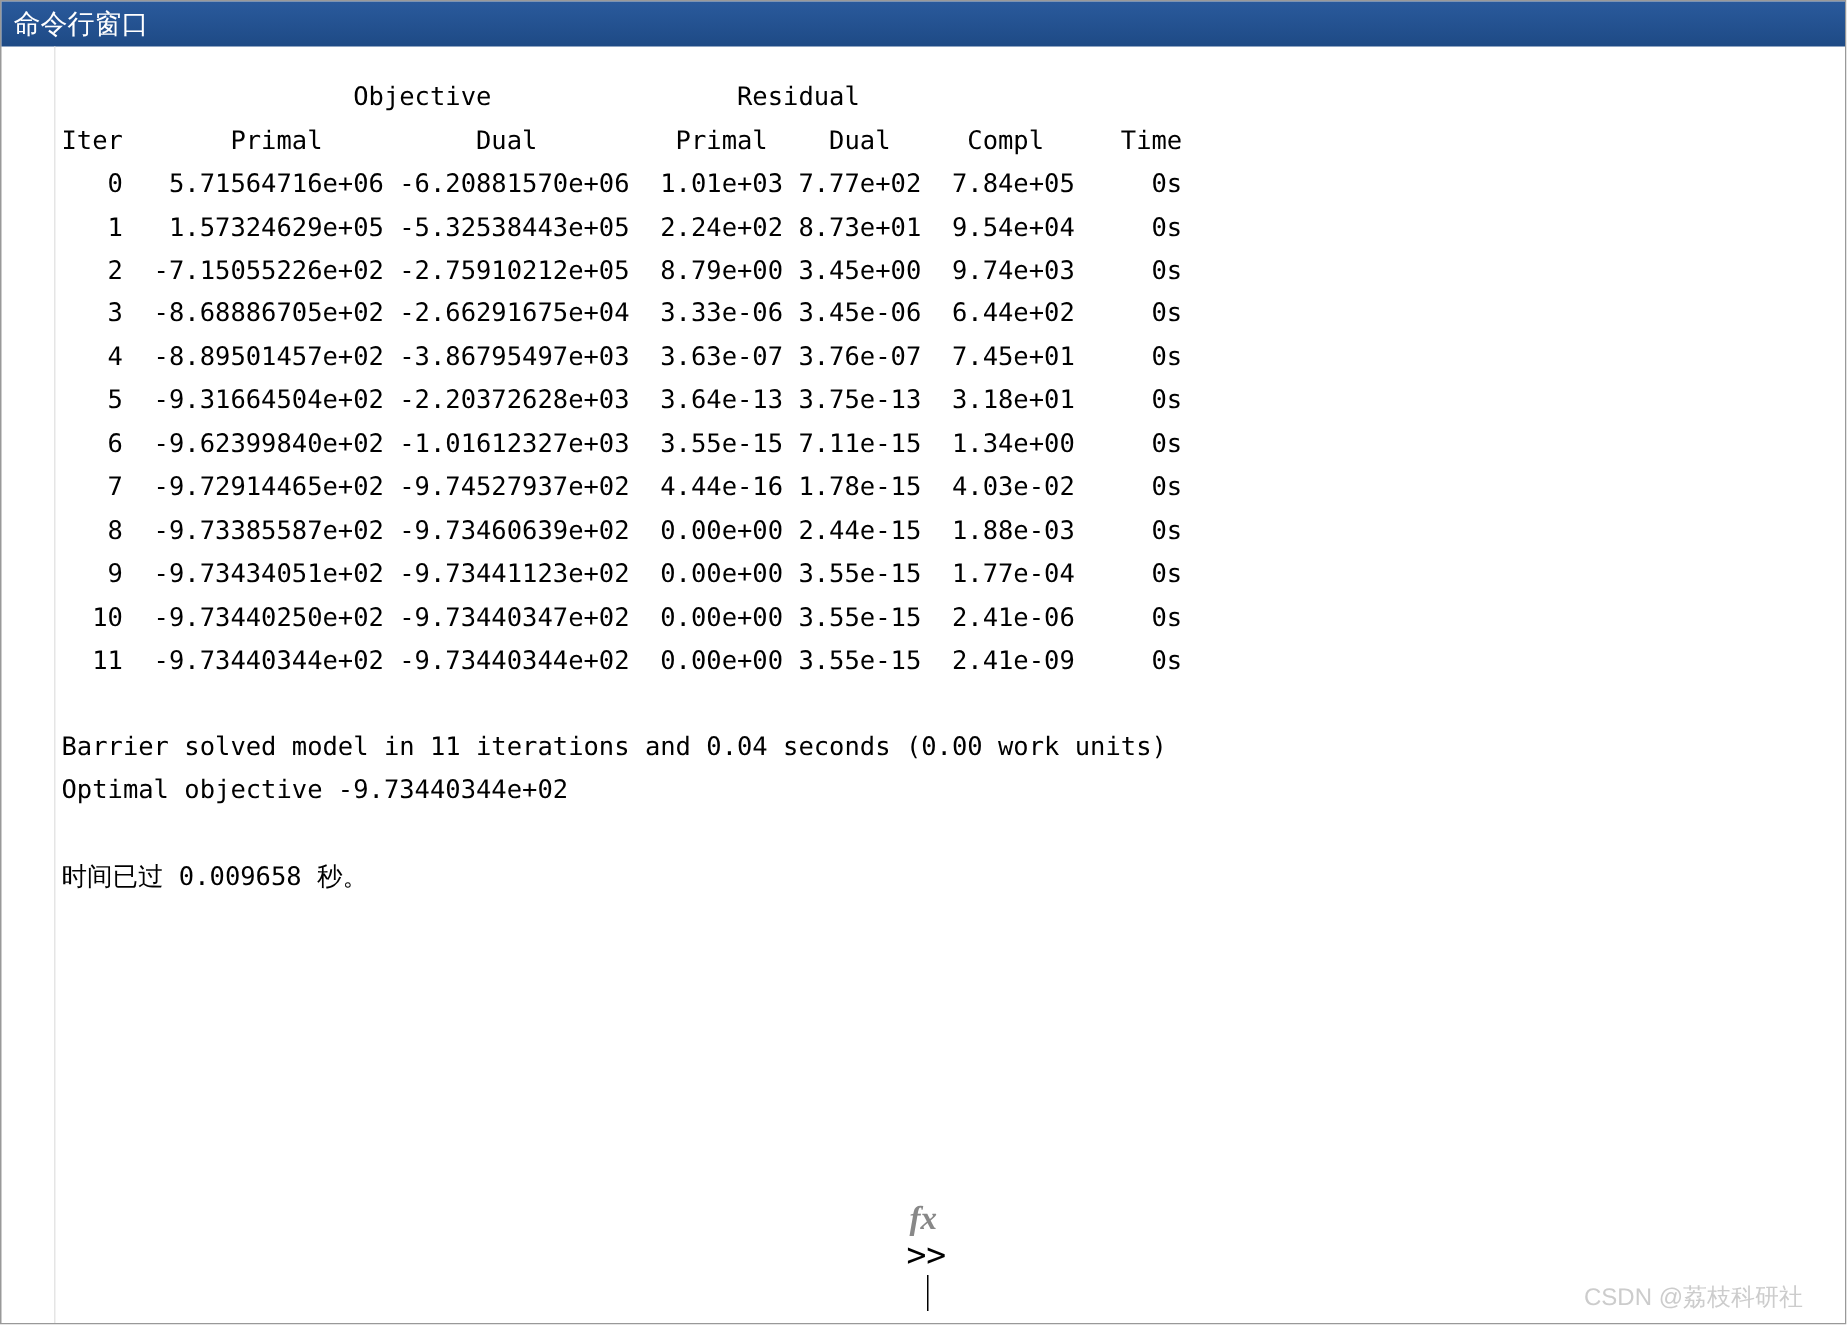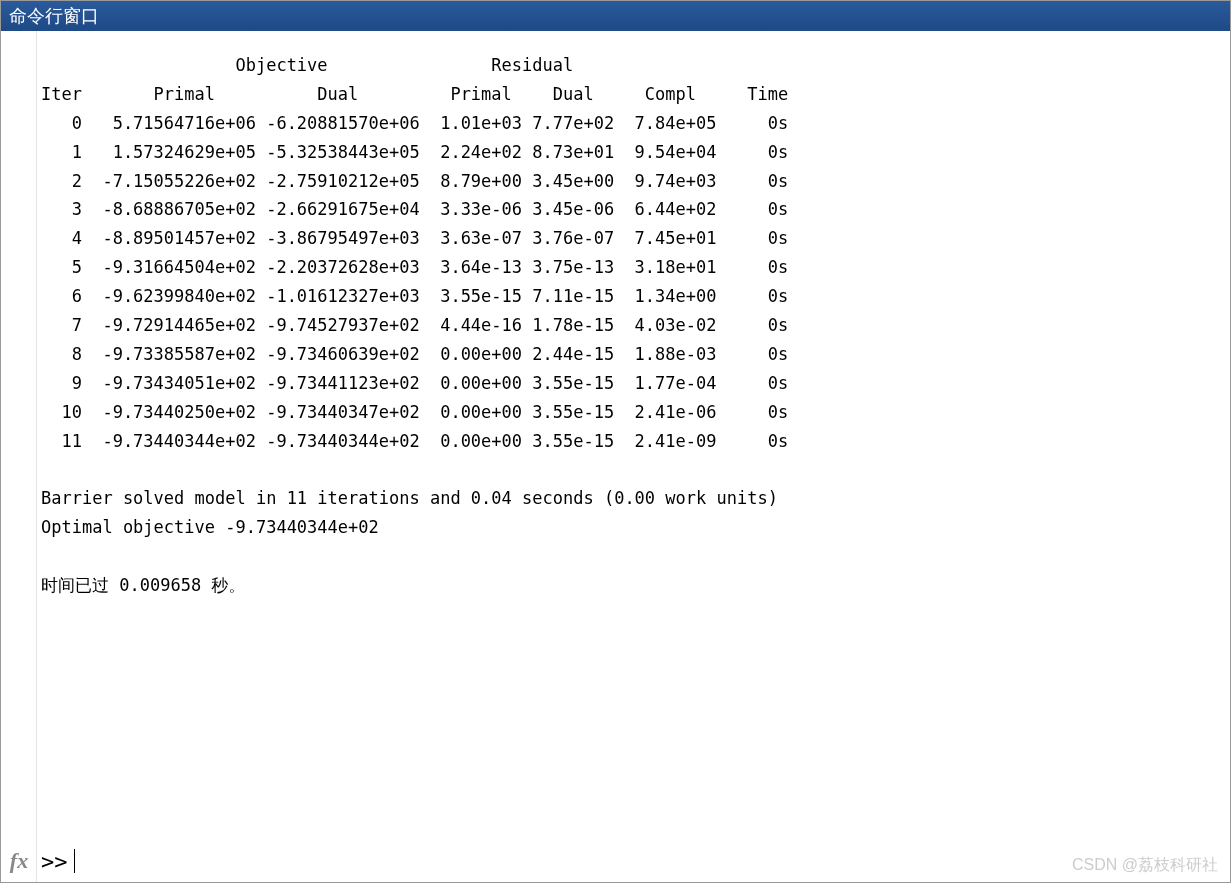--- a/index.html
+++ b/index.html
@@ -1,25 +1,25 @@
 <!DOCTYPE html>
 <html><head>
 <meta charset="utf-8">
 <style>
   * { margin: 0; padding: 0; box-sizing: border-box; }
   html, body { width: 1231px; height: 883px; font-family: "SimSun", "宋体", "Consolas", monospace; background: #fff; overflow: hidden; }
   .window { width: 100%; height: 100%; border: 1px solid #999; display: flex; flex-direction: column; }
   .titlebar { background: linear-gradient(to bottom, #2a5a9c, #1e4a85); color: #fff; font-size: 18px; padding: 3px 8px; font-family: "Microsoft YaHei", "SimSun", sans-serif; }
   .body-area { flex: 1; display: flex; flex-direction: column; position: relative; }
   .output-area { flex: 1; padding: 20px 0 0 40px; font-size: 17px; line-height: 1.7; white-space: pre; font-family: "SimSun", "Consolas", monospace; color: #000; overflow: hidden; }
-  .prompt-row { display: flex; align-items: center; border-top: 0; padding: 0 0 8px 0; }
+  .prompt-row { display: flex; align-items: center; border-top: 0; padding: 0 0 8px 0; flex-direction: column; }
   .fx-icon { width: 36px; text-align: center; font-style: italic; font-weight: bold; font-size: 22px; color: #888; font-family: "Times New Roman", serif; }
   .prompt-symbol { font-size: 22px; color: #000; font-family: "SimSun", monospace; padding-left: 4px; }
   .cursor-line { display: inline-block; width: 1px; height: 24px; background: #000; margin-left: 6px; vertical-align: middle; }
-  .watermark { position: absolute; bottom: 6px; right: 12px; color: #ccc; font-size: 16px; font-family: "Microsoft YaHei", sans-serif; pointer-events: none; }
+  .watermark { position: absolute; bottom: 6px; right: 28px; color: #ccc; font-size: 16px; font-family: "Microsoft YaHei", sans-serif; pointer-events: none; }
   .gutter { position: absolute; left: 0; top: 0; bottom: 0; width: 36px; border-right: 1px solid #e5e5e5; }
 </style>
 </head>
 <body>
 
 <div class="window">
   <div class="titlebar">
     <span>命令行窗口</span>
   </div>
   <div class="body-area">

